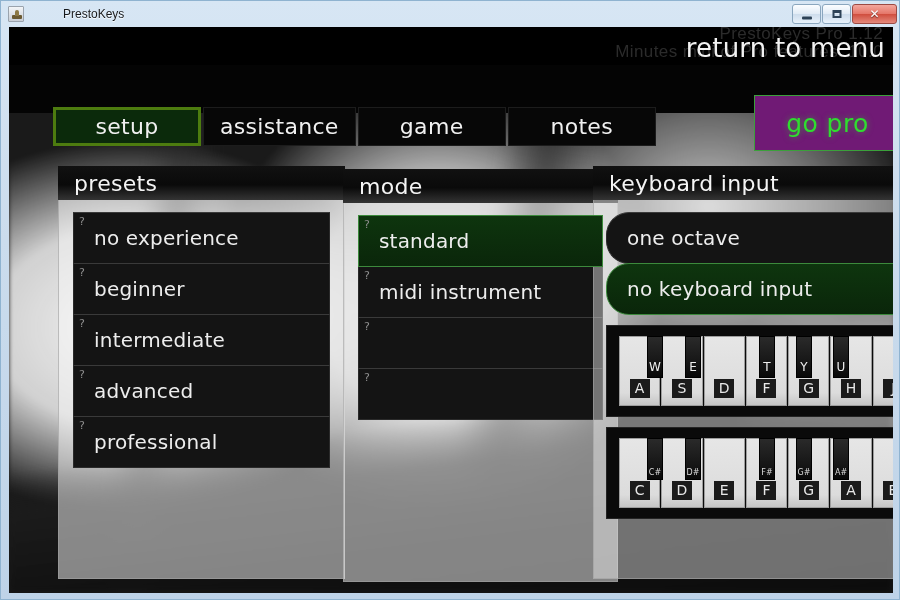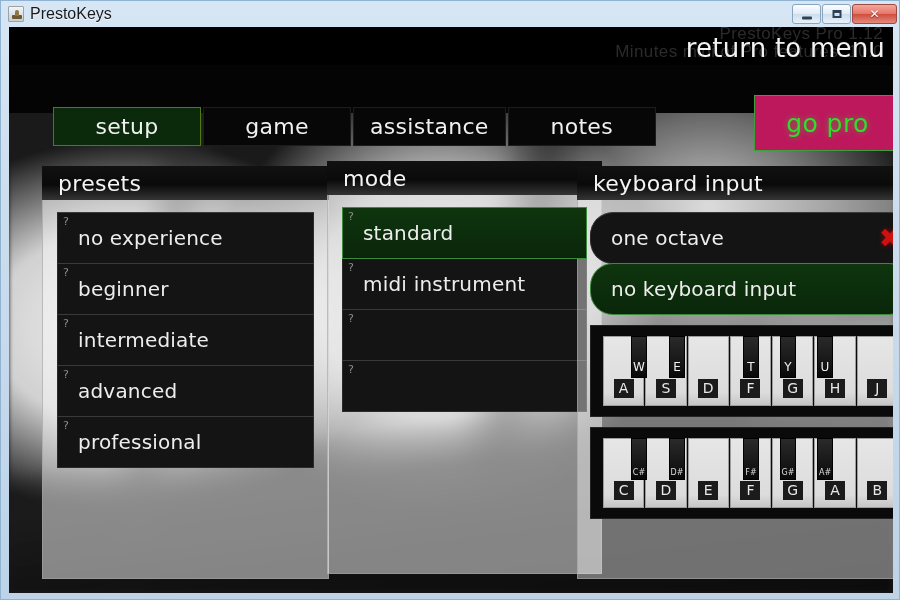--- a/index.html
+++ b/index.html
@@ -26,22 +26,23 @@
   }
   #app-icon::before {
     content:""; position:absolute; left:3px; top:8px; width:10px; height:4px;
     background:#6b5a32; border-radius:1px;
   }
   #app-icon::after {
     content:""; position:absolute; left:6px; top:3px; width:4px; height:6px;
     background:#8d7843; border-radius:2px 2px 0 0;
   }
   #app-title {
-    font-size: 16px; color: #17191c; font-family:"Liberation Sans", sans-serif;
+    font-size: 12px; color: #17191c; font-family:"Liberation Sans", sans-serif;
     text-shadow: 0 1px 0 rgba(255,255,255,.85);
+    margin-left: 33px;
   }
   #winbtns { position:absolute; right:4px; top:3px; display:flex; gap:1px; }
   .wbtn {
     width: 29px; height: 20px; border:1px solid #8aa6be; border-radius:3px;
     background: linear-gradient(180deg,#fbfdff 0%,#e2ecf6 48%,#cddcec 50%,#e7f1fa 100%);
     position: relative;
   }
   .wbtn.close {
     width: 45px; border-color:#9c4a43;
     background: linear-gradient(180deg,#f3a79d 0%,#e5776a 48%,#cf4c3c 50%,#e4897c 100%);
@@ -117,34 +118,34 @@
   
   #tabs { position:absolute; left:44px; top:80px; display:flex; }
   .tab {
     height:39px; min-width:148px; padding:0 16px;
     display:flex; align-items:center; justify-content:center;
     background:#070707; border:1px solid #1c1c1c;
     color:#f0f0f0; font-size:22px; letter-spacing:.3px;
     font-family:"DejaVu Sans", sans-serif; margin-right:2px;
   }
   .tab.active {
-    background:#0b2a0b; border:1px solid #4d7c0f;
+    background:#0b2a0b; border:3px solid #4d7c0f;
   }
 
   #go-pro {
     position:absolute; left:745px; top:68px; width:147px; height:56px;
     display:flex; align-items:center; justify-content:center;
-    background:#be185d; border:1px solid #3ba03b;
+    background:#701a75; border:1px solid #3ba03b;
     color:#2fdd2f; font-size:25px; letter-spacing:.4px;
     font-family:"DejaVu Sans", sans-serif;
     text-shadow:0 0 6px rgba(40,220,40,.55);
   }
 
   
-  .panel { position:absolute; }
+  .panel { position:absolute;margin-left:16px; }
   .panel-head {
     height:34px; display:flex; align-items:center; padding-left:16px;
     background: linear-gradient(180deg,#111 0%,#0a0a0a 55%,#343434 100%);
     color:#f4f4f4; font-size:22px; letter-spacing:.3px;
     font-family:"DejaVu Sans", sans-serif;
   }
   .panel-body {
     background: rgba(250,250,250,.50);
     border:1px solid rgba(160,160,160,.65);
     border-top:none;
@@ -175,21 +176,21 @@
     color:#cc1111; font-size:26px; font-weight:bold; line-height:1;
     font-family:"DejaVu Sans", sans-serif;
     text-shadow:0 0 5px rgba(190,0,0,.7);
   }
 
   
   #panel-presets { left:33px; top:139px; width:287px; }
   #panel-presets .panel-body { height:379px; }
   #panel-presets .opt { height:52px; }
 
-  #panel-mode { left:318px; top:134px; width:275px; }
+  #panel-mode { left:318px; top:142px; width:275px; }
   #panel-mode .panel-body { height:379px; }
   #panel-mode .opt { height:52px; }
 
   #panel-kb { left:568px; top:139px; width:348px; }
   #panel-kb .panel-body {
     height:379px; background: rgba(250,250,250,.42); padding:12px 12px;
   }
   #panel-kb .opt { height:52px;border-radius:23px; }
 
   
@@ -257,22 +258,22 @@
     <div id="topbar">
       <div id="ghost-wrap">
         <div class="ghost">PrestoKeys Pro 1.12</div>
         <div class="ghost">Minutes midi of Pro features: 10.0</div>
       </div>
       <div id="return-menu">return to menu</div>
     </div>
 
     <div id="tabs">
       <div class="tab active">setup</div>
+      <div class="tab">assistance</div>
       <div class="tab">game</div>
-      <div class="tab">assistance</div>
       <div class="tab">notes</div>
     </div>
 
     <div id="go-pro">go pro</div>
 
     <div class="panel" id="panel-presets">
       <div class="panel-head">presets</div>
       <div class="panel-body">
         <div class="opt">
           <span class="qmark">?</span>

